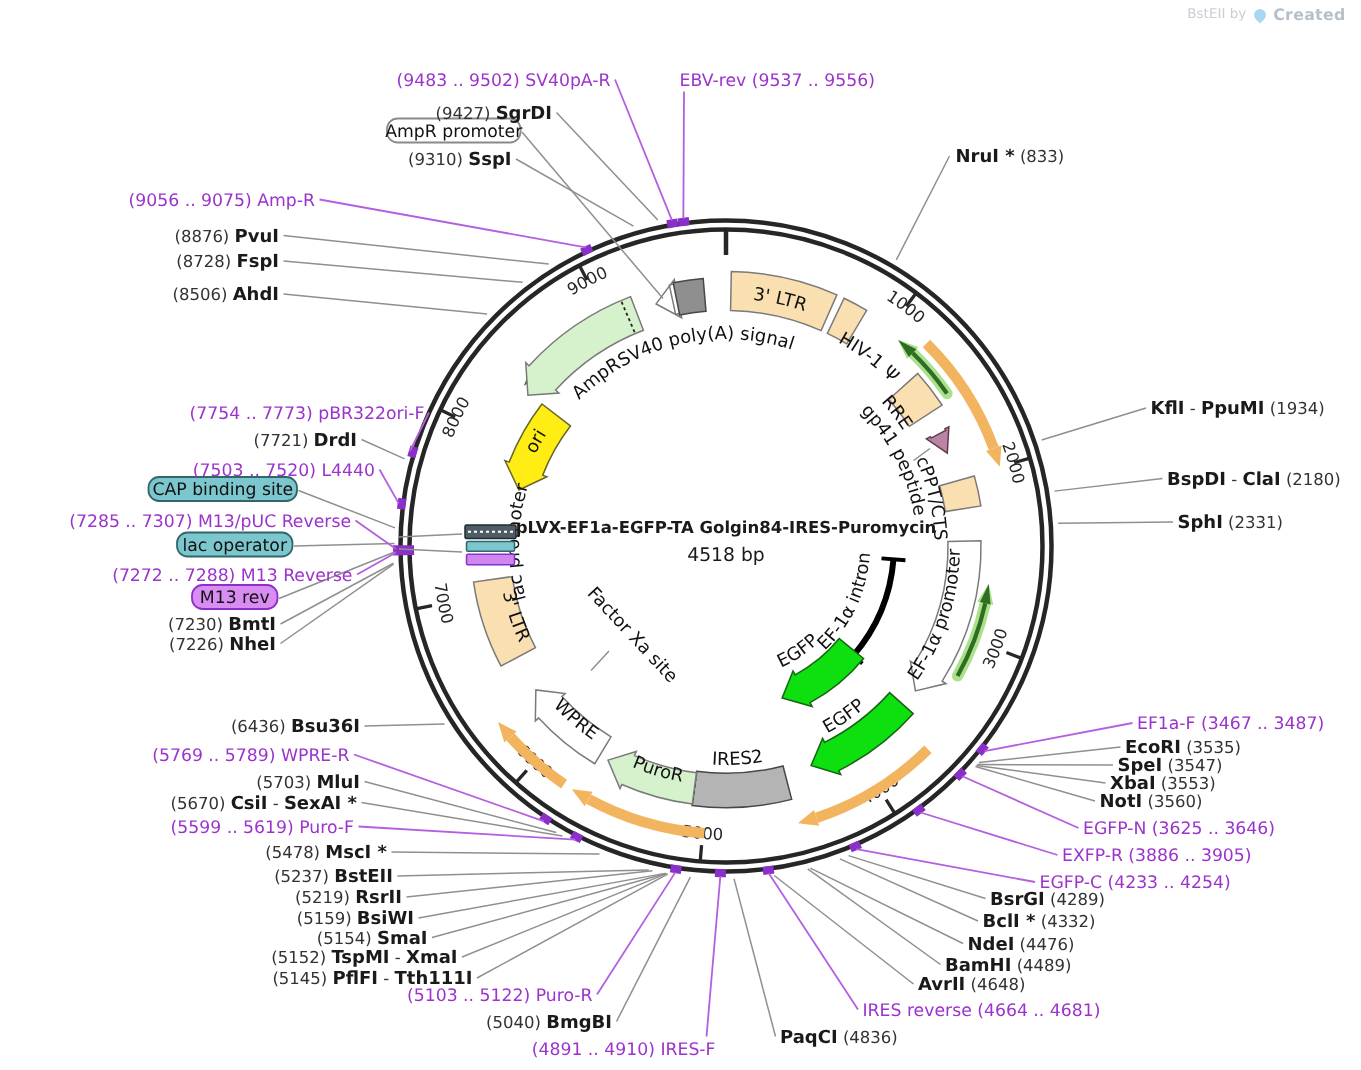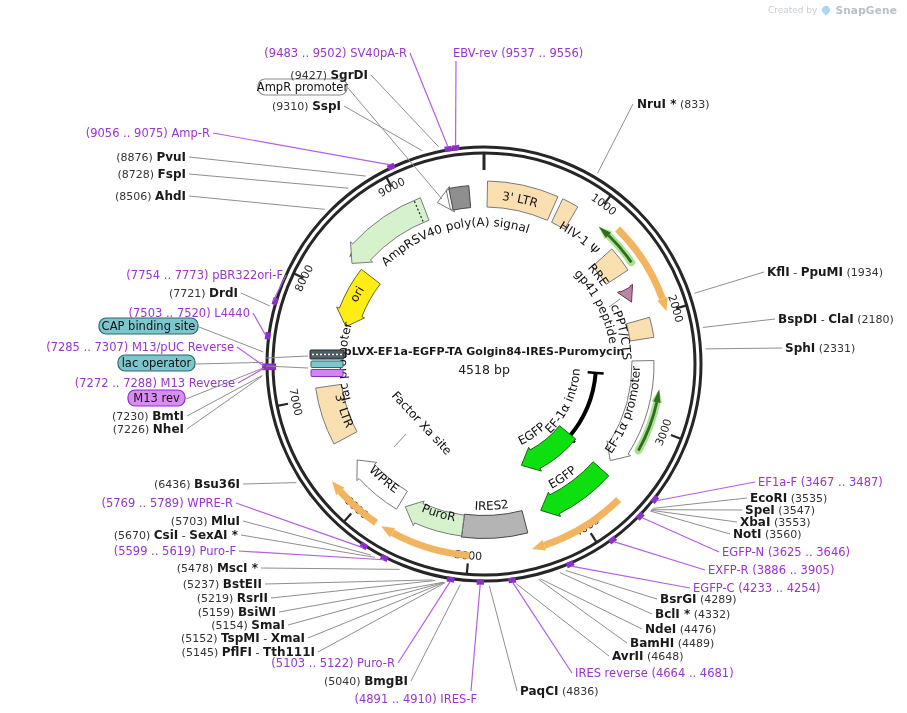--- a/index.html
+++ b/index.html
@@ -315,17 +315,17 @@
       <path d="M 764.00 272.00 L 694.44 293.31 " stroke="#8f8f8f" stroke-width="1" fill="none"></path>
       <text x="767" y="276" text-anchor="start" font-size="12" fill="#1a1a1a"><tspan font-weight="bold" font-size="12" fill="#1a1a1a">KflI</tspan><tspan font-weight="normal" font-size="11" fill="#333333">  - </tspan><tspan font-weight="bold" font-size="12" fill="#1a1a1a">PpuMI</tspan><tspan font-weight="normal" font-size="11" fill="#333333">  (1934)</tspan></text>
       <path d="M 775.00 319.00 L 702.97 327.42 " stroke="#8f8f8f" stroke-width="1" fill="none"></path>
       <text x="778" y="323" text-anchor="start" font-size="12" fill="#1a1a1a"><tspan font-weight="bold" font-size="12" fill="#1a1a1a">BspDI</tspan><tspan font-weight="normal" font-size="11" fill="#333333">  - </tspan><tspan font-weight="bold" font-size="12" fill="#1a1a1a">ClaI</tspan><tspan font-weight="normal" font-size="11" fill="#333333">  (2180)</tspan></text>
       <path d="M 782.00 348.00 L 705.48 348.88 " stroke="#8f8f8f" stroke-width="1" fill="none"></path>
       <text x="785" y="352" text-anchor="start" font-size="12" fill="#1a1a1a"><tspan font-weight="bold" font-size="12" fill="#1a1a1a">SphI</tspan><tspan font-weight="normal" font-size="11" fill="#333333">  (2331)</tspan></text>
     </svg>
   <div class="center-title">pLVX-EF1a-EGFP-TA Golgin84-IRES-Puromycin</div>
   <div class="center-size">4518 bp</div>
   <div class="watermark">
-    <span class="created">Created by</span>
+    <span class="created">BstEII by</span>
     <span class="droplet"></span>
-    <span class="brand">SnapGene</span>
+    <span class="brand">Created</span>
   </div>
 </div>
 
 </body></html>

